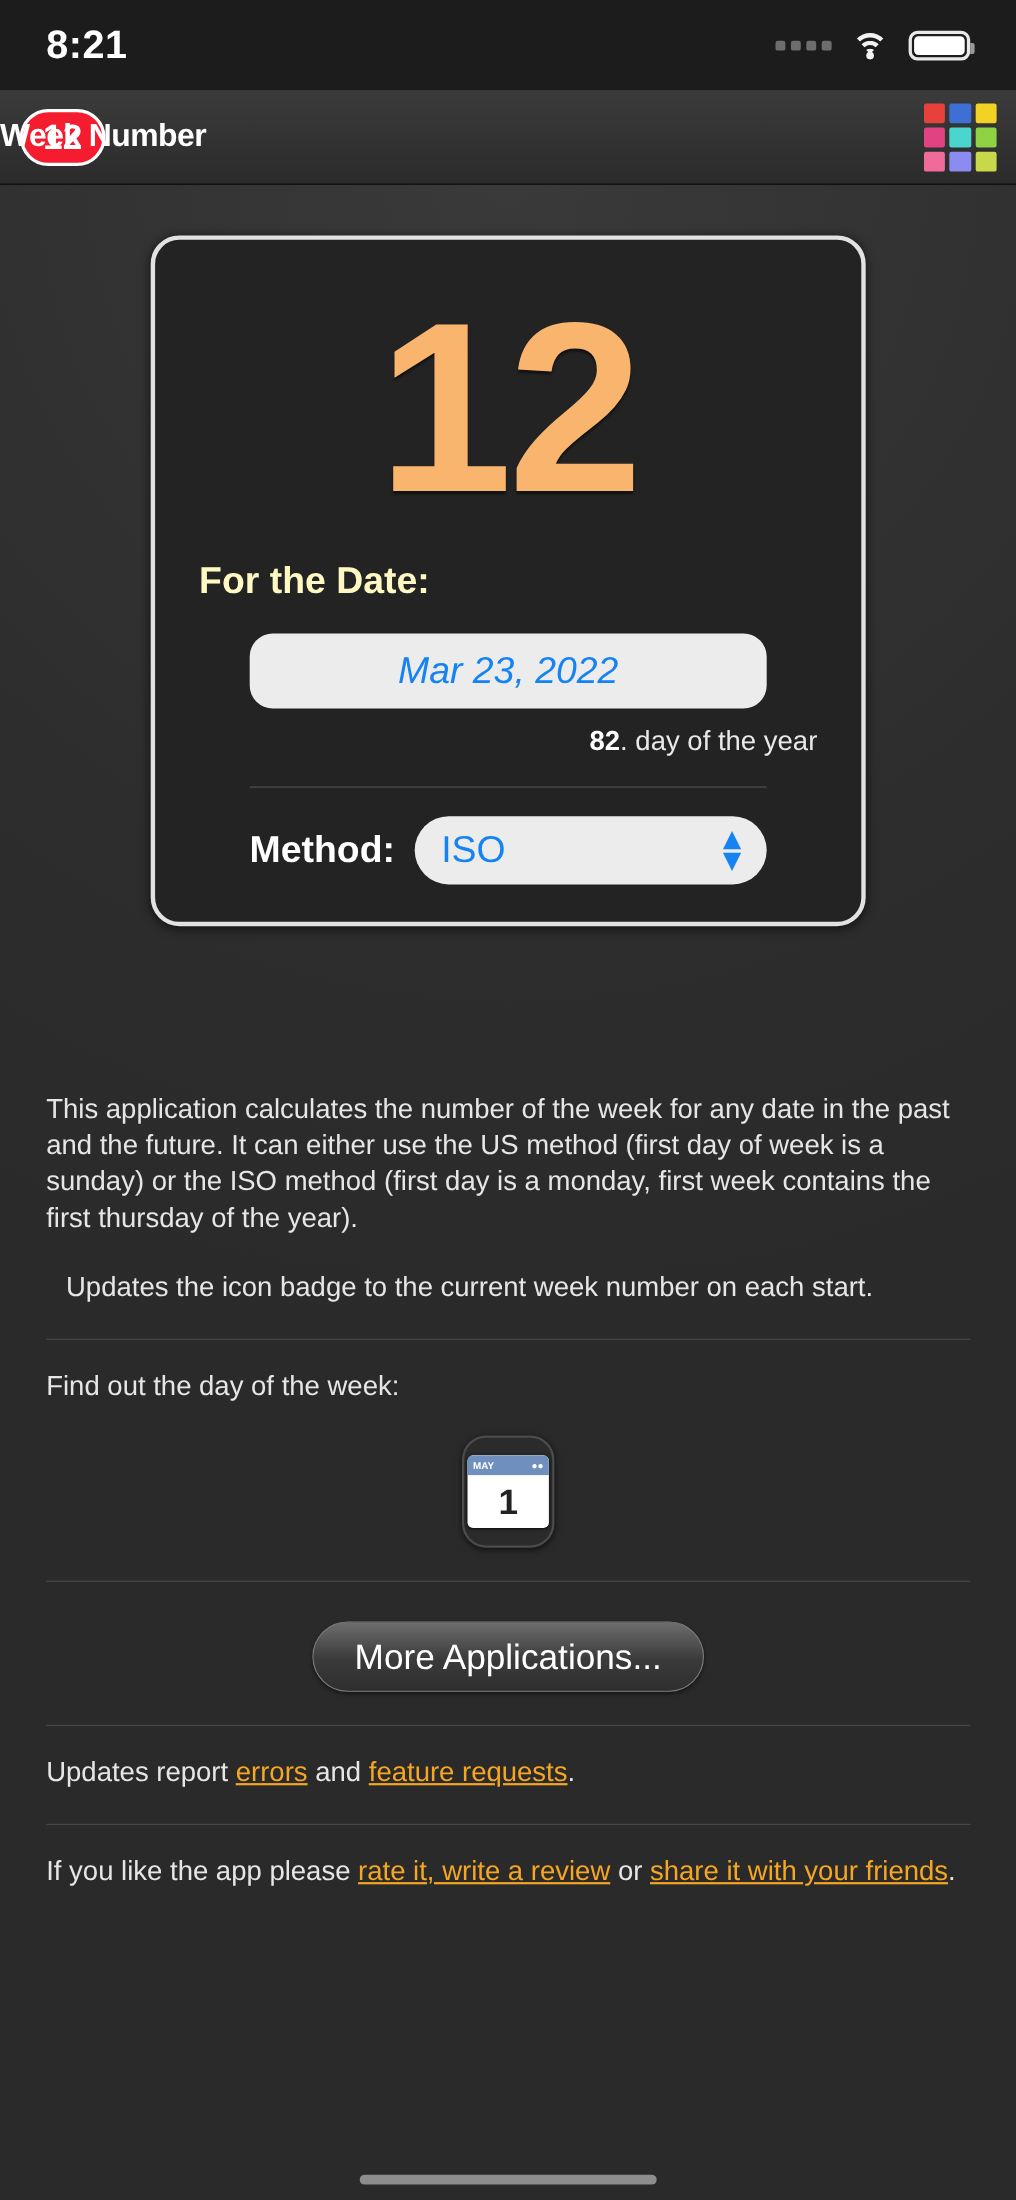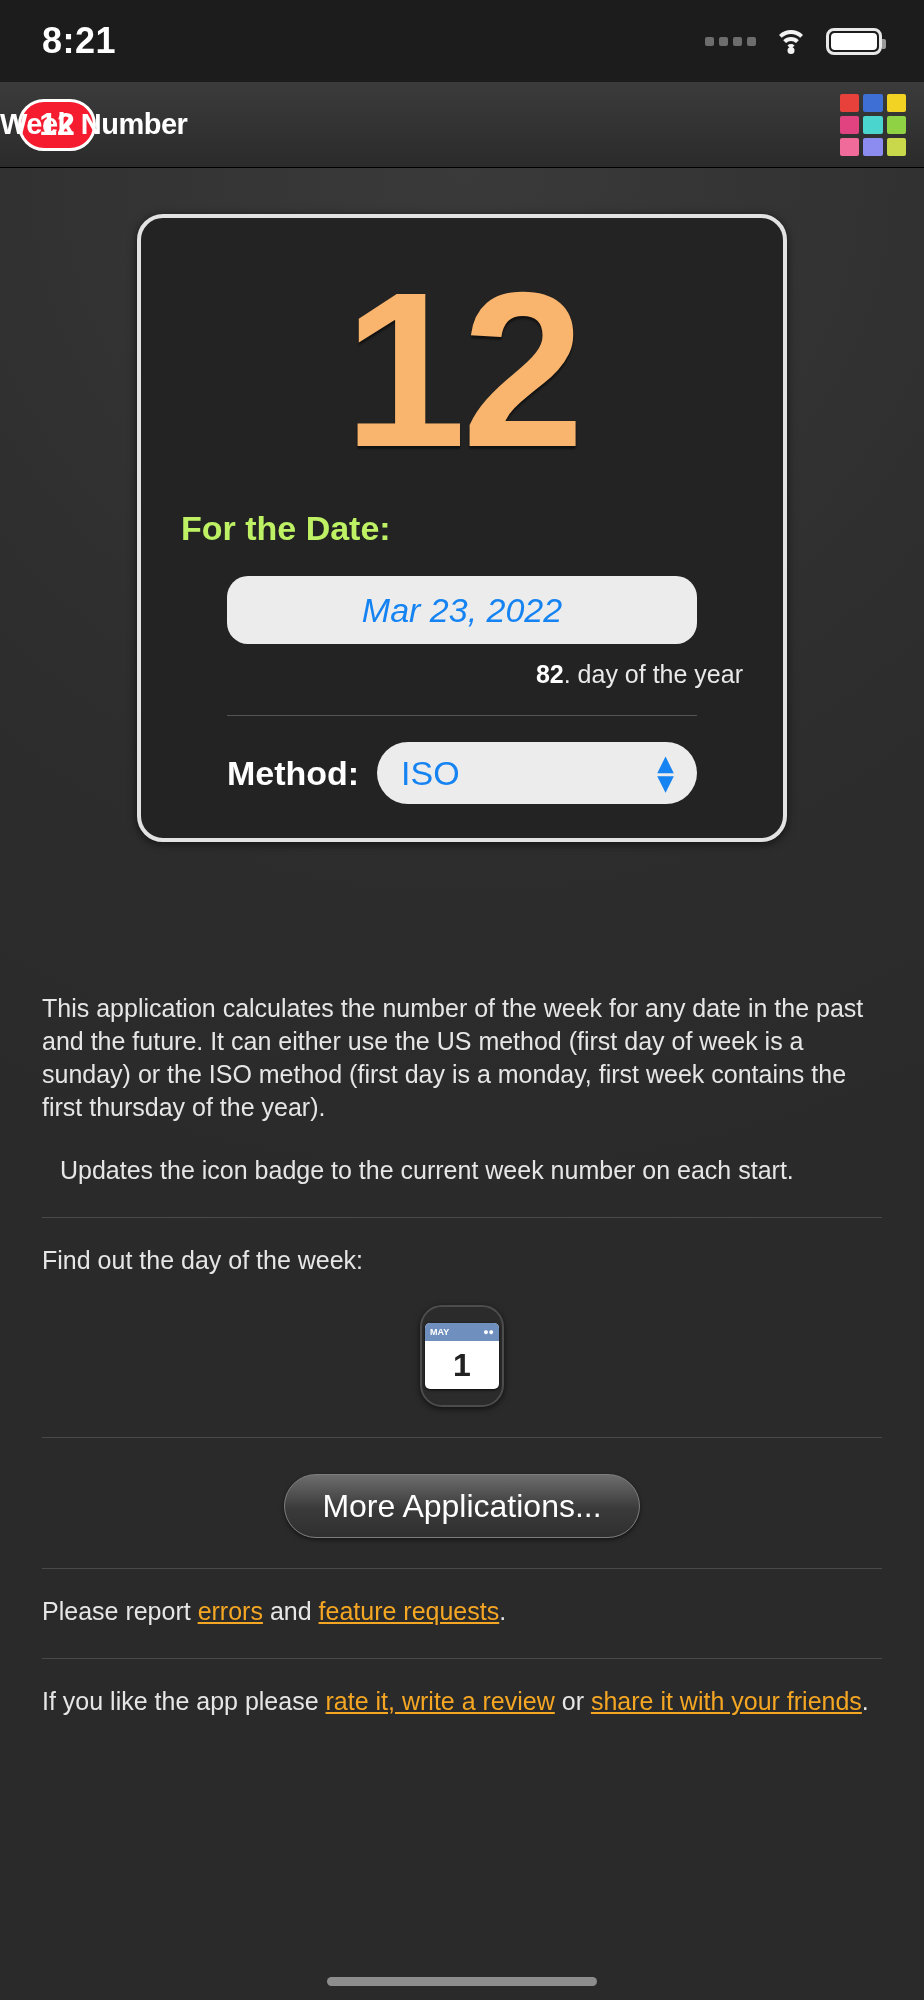--- a/index.html
+++ b/index.html
@@ -125,21 +125,21 @@
   .week-number {
     text-align:center;
     color:#f9b56e;
     font-size:220px;
     line-height:1.15;
     font-weight:700;
     letter-spacing:-4px;
     text-shadow:0 3px 2px rgba(0,0,0,.5);
   }
   .for-date {
-    color:#bef264; font-size:34px; font-weight:700;
+    color:#fef9c3; font-size:34px; font-weight:700;
     margin-top:12px;
   }
   .date-field {
     margin:28px auto 0;
     width:470px; height:68px;
     background:#ececec;
     border-radius:21px;
     display:flex; align-items:center; justify-content:center;
     color:#1583f2; font-size:34px;font-style:italic;
   }
@@ -323,21 +323,21 @@
 
       <div class="hr"></div>
 
       <div class="more-apps-wrap">
         <div class="more-apps">More Applications...</div>
       </div>
 
       <div class="hr"></div>
 
       <p class="report">
-        <span>Please report </span><a class="link" href="#">errors</a><span> and </span><a class="link" href="#">feature requests</a><span>.</span>
+        <span>Updates report </span><a class="link" href="#">errors</a><span> and </span><a class="link" href="#">feature requests</a><span>.</span>
       </p>
 
       <div class="hr"></div>
 
       <p class="like">
         <span>If you like the app please </span><a class="link" href="#">rate it, write a review</a><span> or </span><a class="link" href="#">share it with your friends</a><span>.</span>
       </p>
     </div>
 
     <div class="home-indicator"></div>

